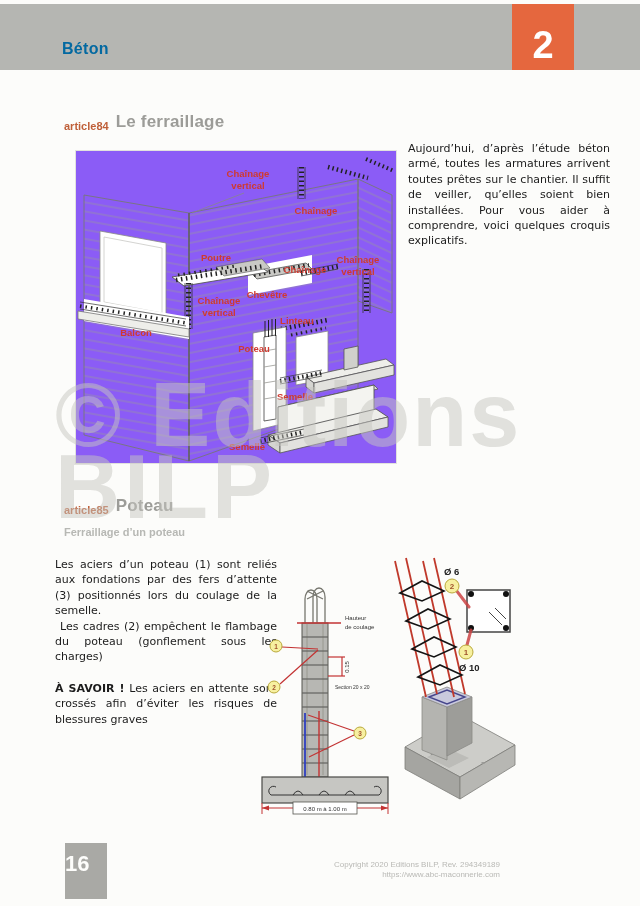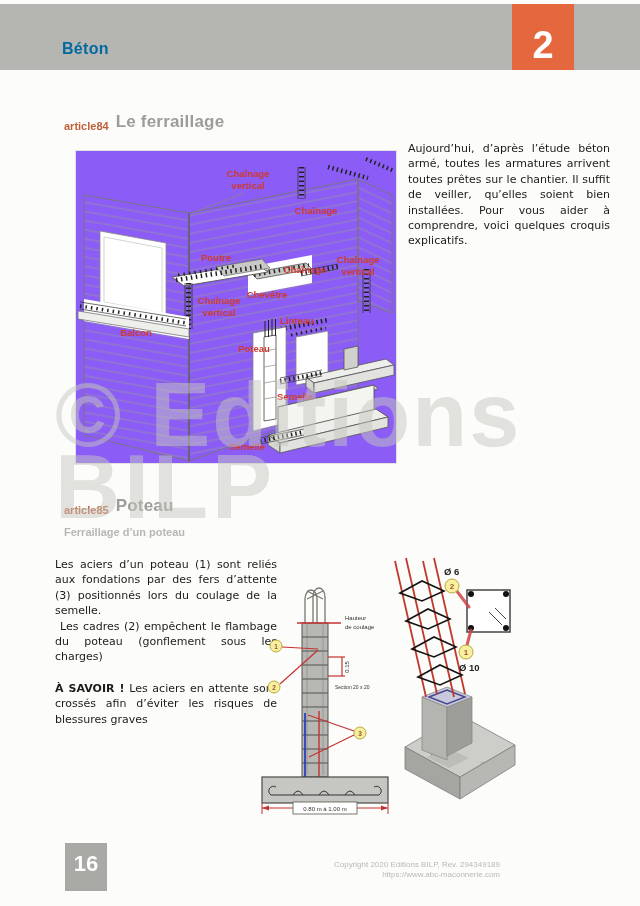--- a/index.html
+++ b/index.html
@@ -21,21 +21,21 @@
            color:#1c1c1c;text-align:justify;}
   .bodycol p{margin:0 0 10px 0;}
   .note-label{font-weight:bold;}
   
   .fig1{left:75px;top:150px;width:320px;height:312px;background:#8b5cf6;border:1px solid #e2e2de;}
   
   .wm{color:rgba(197,197,192,.5);font-weight:bold;pointer-events:none;z-index:6;line-height:1;white-space:nowrap;}
   .wm1{left:55px;top:370px;font-size:90px;letter-spacing:2px;}
   .wm2{left:55px;top:442px;font-size:90px;letter-spacing:4px;}
   
-  .page-box{left:65px;top:843px;width:42px;height:48px;background:#a9a9a5;display:flex;justify-content:center;}
+  .page-box{left:65px;top:843px;width:42px;height:56px;background:#a9a9a5;display:flex;justify-content:flex-start;}
   .page-num{color:#fdfdfb;font-size:22px;font-weight:bold;margin-top:8px;}
   .copyright{left:250px;top:860px;width:250px;text-align:right;font-size:8px;line-height:10px;color:#b9b9b5;}
   svg{display:block;}
   svg text{font-family:"Liberation Sans",sans-serif;}
   .lbl{fill:#cf3a30;font-weight:bold;font-size:9.5px;text-anchor:middle;}
   .dimtxt{fill:#333;font-size:6px;}
   .sm{fill:#333;font-size:5px;}
   .badge{fill:#f7f0a0;stroke:#b9a93a;stroke-width:1;}
   .badge-t{fill:#a0522d;font-size:6.5px;font-weight:bold;text-anchor:middle;}
   .badge-t2{fill:#a0522d;font-size:8px;font-weight:bold;text-anchor:middle;}

